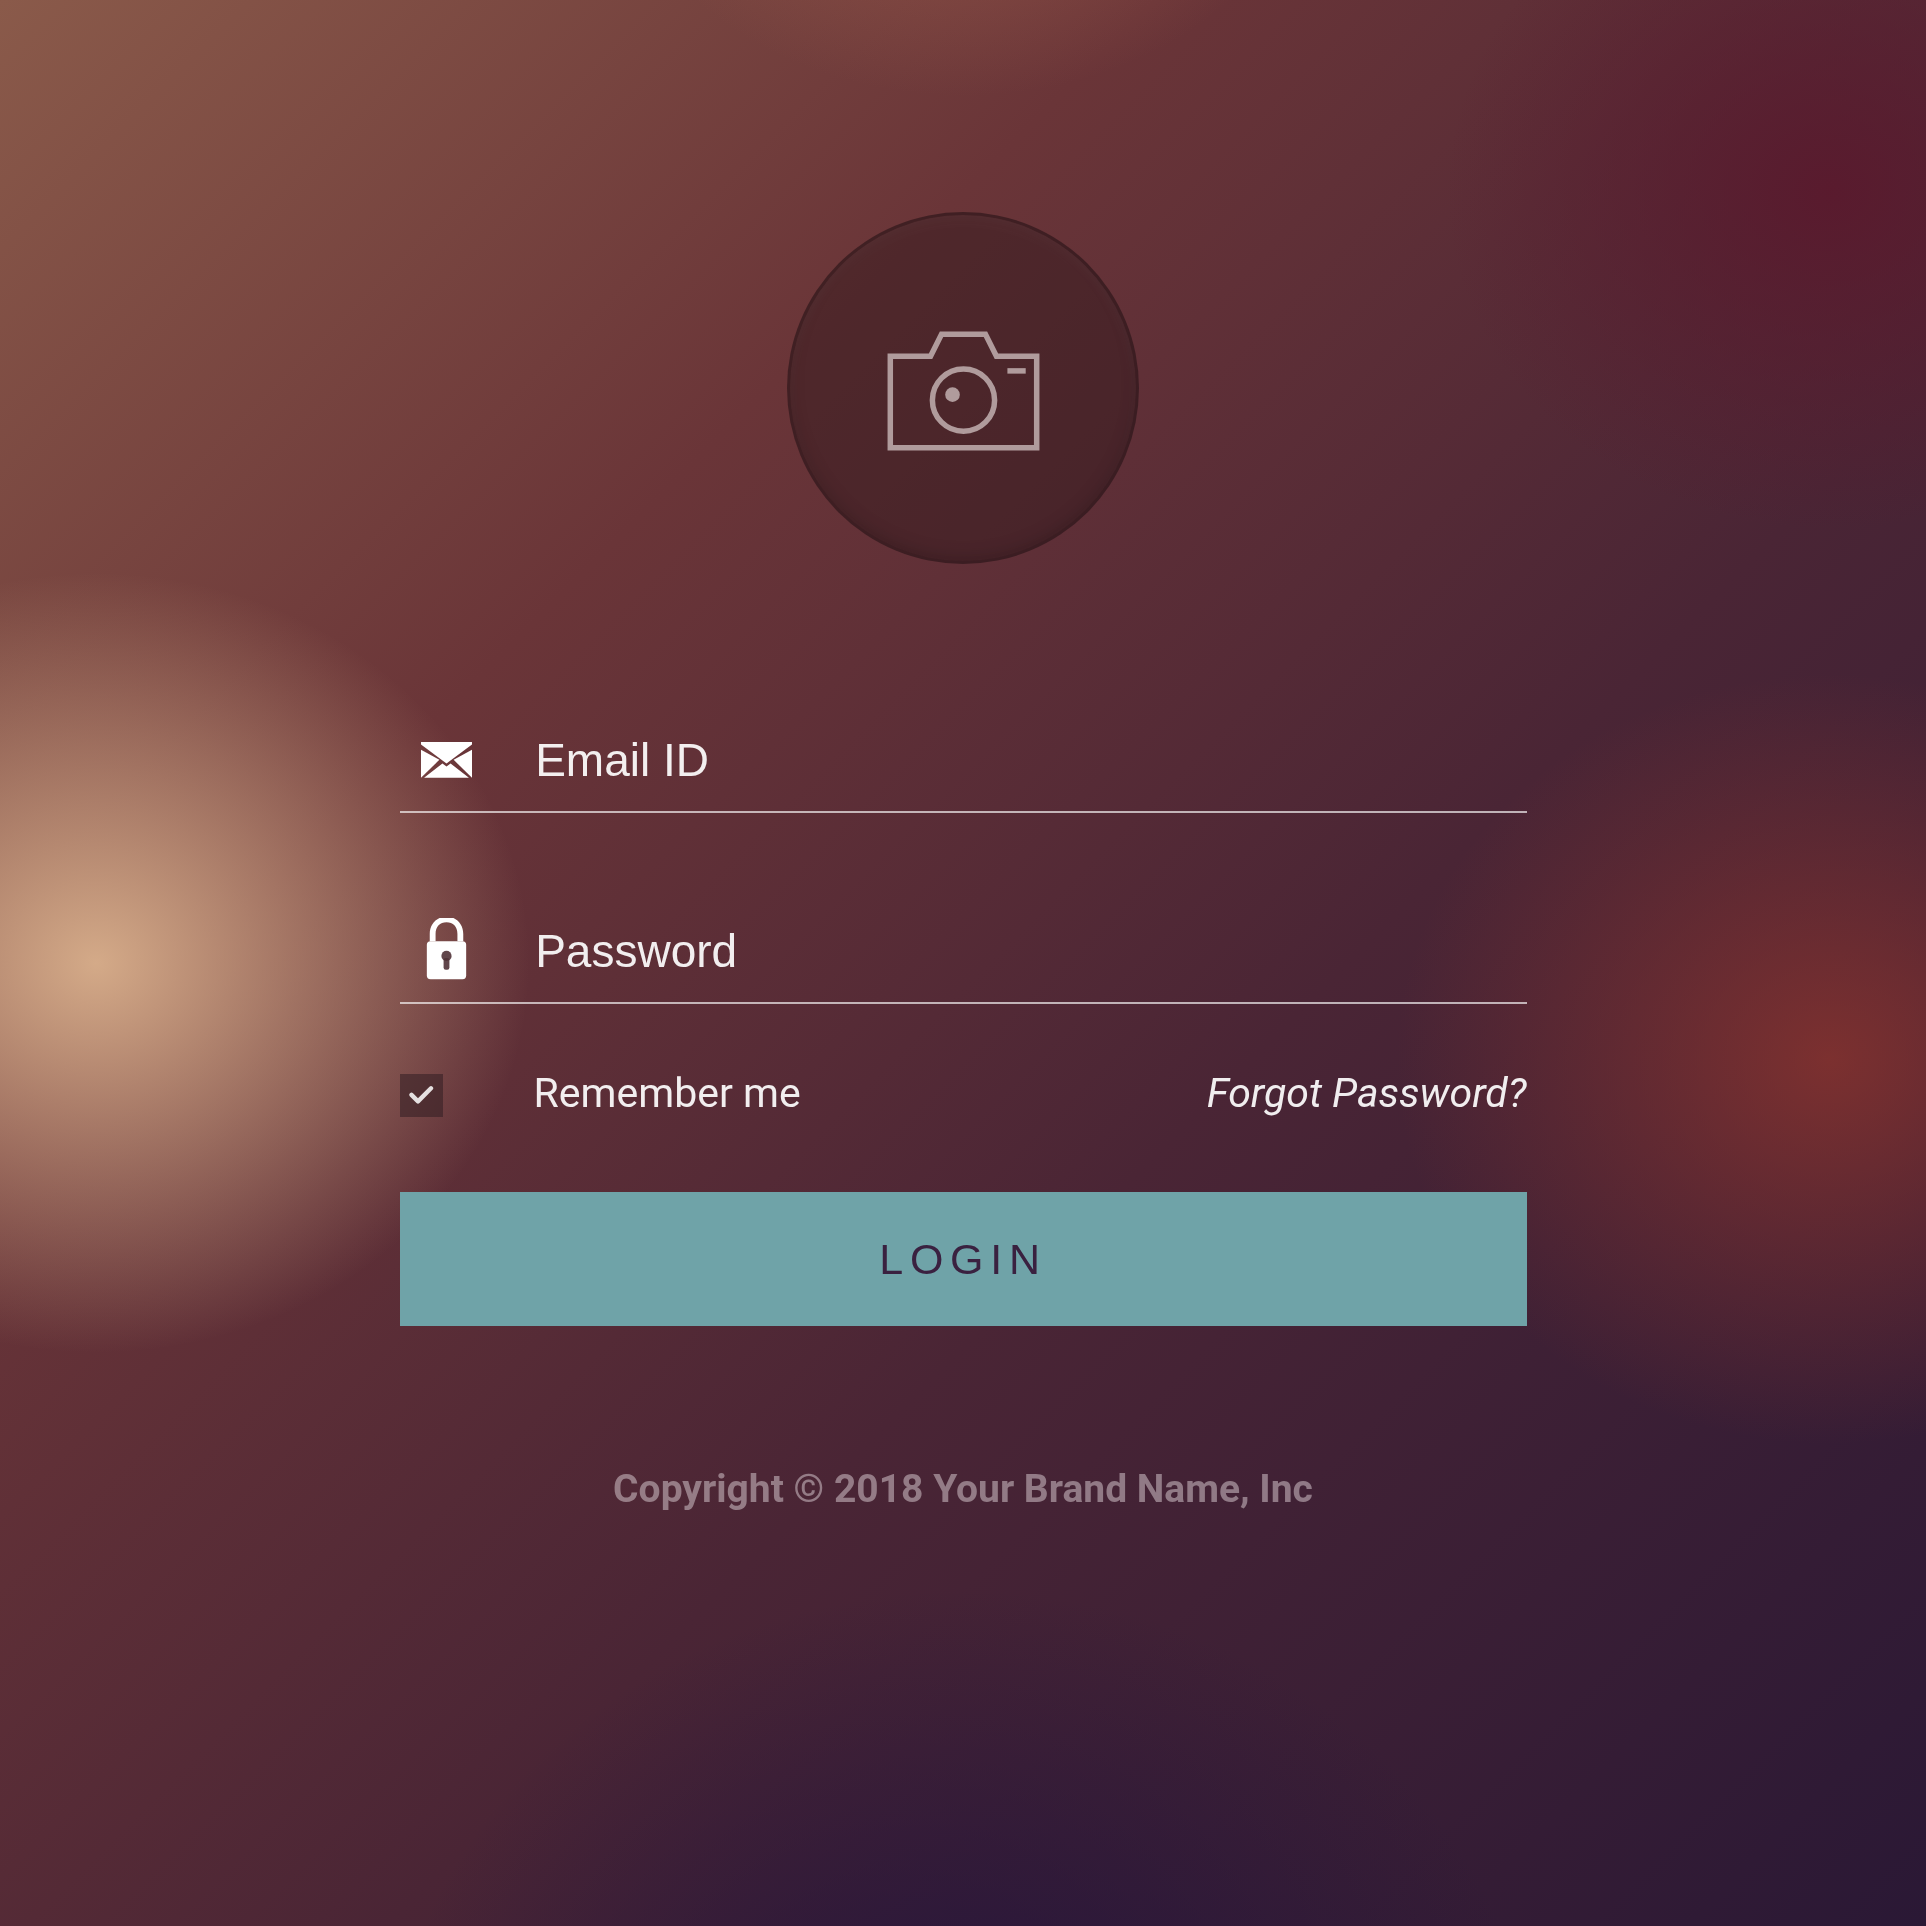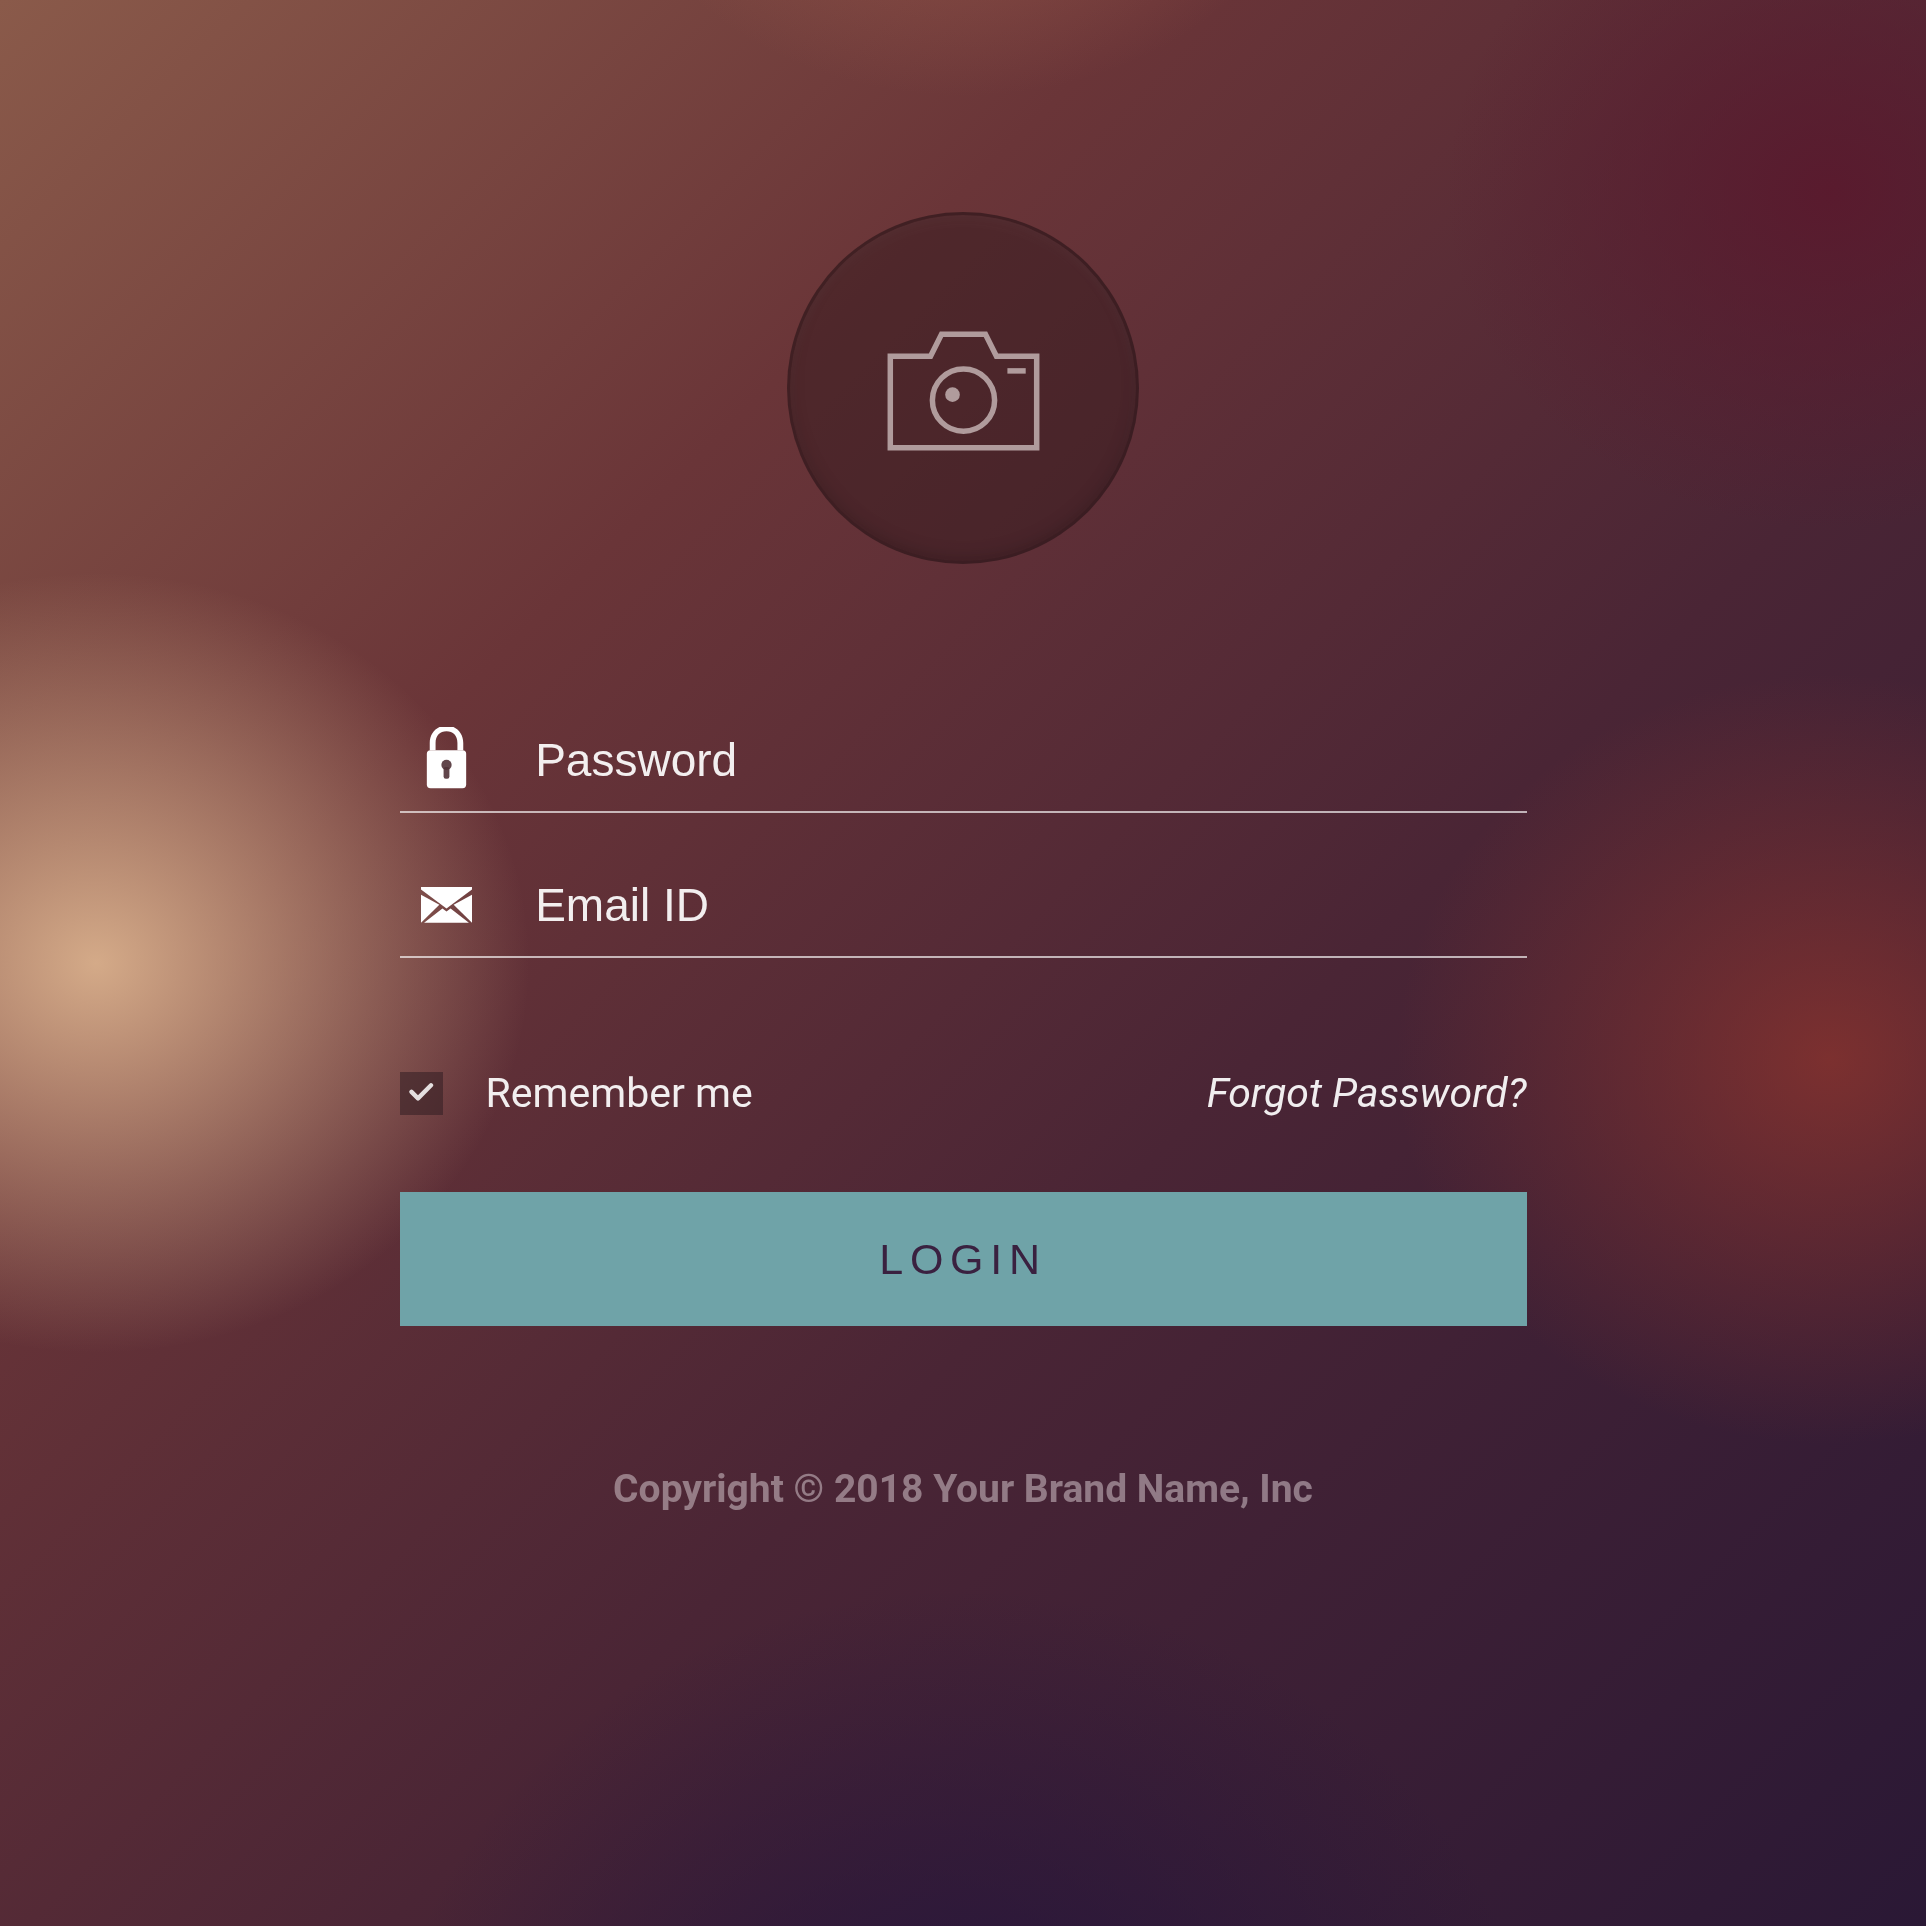--- a/index.html
+++ b/index.html
@@ -95,21 +95,22 @@
     .options-row {
       width: 100%;
       display: flex;
       align-items: center;
       justify-content: space-between;
       margin-bottom: 75px;
     }
     
     .remember-group {
       display: flex;
-      align-items: center;
+      align-items: flex-end;
+      gap: 48px;
     }
     
     .checkbox {
       width: 43px;
       height: 43px;
       background: rgba(50, 30, 35, 0.55);
       display: flex;
       align-items: center;
       justify-content: center;
       margin-right: 43px;
@@ -162,42 +163,42 @@
     <span class="camera-icon">
       <svg viewBox="0 0 100 80" fill="none" stroke="rgba(210,195,195,0.75)" stroke-width="3">
         <path d="M 10 22 L 10 72 L 90 72 L 90 22 L 68 22 L 62 10 L 38 10 L 32 22 Z" stroke-linejoin="miter"></path>
         <circle cx="50" cy="46" r="17"></circle>
         <circle cx="44" cy="43" r="4" fill="rgba(210,195,195,0.75)" stroke="none"></circle>
         <line x1="74" y1="30" x2="84" y2="30"></line>
       </svg>
     </span>
   </div>
 
+  <div class="field-group">
+    <span class="field-icon">
+      <svg viewBox="0 0 100 70" fill="#ffffff">
+        <path d="M 0 5 L 50 42 L 100 5 L 100 0 L 0 0 Z"></path>
+        <path d="M 0 15 L 0 70 L 36 35 Z"></path>
+        <path d="M 100 15 L 100 70 L 64 35 Z"></path>
+        <path d="M 42 42 L 50 48 L 58 42 L 94 70 L 6 70 Z"></path>
+      </svg>
+    </span>
+    <input type="text" class="field-input" placeholder="Email ID" style="">
+  </div>
+
   <div class="field-group password">
     <span class="field-icon">
       <svg viewBox="0 0 70 90" fill="#ffffff">
         <path d="M 20 32 L 20 22 C 20 12 26 6 35 6 C 44 6 50 12 50 22 L 50 32 L 58 32 L 58 22 C 58 8 48 -2 35 -2 C 22 -2 12 8 12 22 L 12 32 Z"></path>
         <rect x="8" y="32" width="54" height="52" rx="5"></rect>
         <circle cx="35" cy="52" r="7" fill="rgba(80,50,55,0.9)"></circle>
         <rect x="31" y="55" width="8" height="16" rx="3" fill="rgba(80,50,55,0.9)"></rect>
       </svg>
     </span>
     <input type="password" class="field-input" placeholder="Password" style="">
-  </div>
-
-  <div class="field-group">
-    <span class="field-icon">
-      <svg viewBox="0 0 100 70" fill="#ffffff">
-        <path d="M 0 5 L 50 42 L 100 5 L 100 0 L 0 0 Z"></path>
-        <path d="M 0 15 L 0 70 L 36 35 Z"></path>
-        <path d="M 100 15 L 100 70 L 64 35 Z"></path>
-        <path d="M 42 42 L 50 48 L 58 42 L 94 70 L 6 70 Z"></path>
-      </svg>
-    </span>
-    <input type="text" class="field-input" placeholder="Email ID" style="">
   </div>
 
   <div class="options-row">
     <div class="remember-group">
       <div class="checkbox">
         <span>
           <svg width="26.5" height="21.7" viewBox="0 0 24 20" fill="none" stroke="rgba(255,255,255,0.85)" stroke-width="4" stroke-linecap="round" stroke-linejoin="round">
             <polyline points="3,10 9,16 21,4"></polyline>
           </svg>
         </span>

